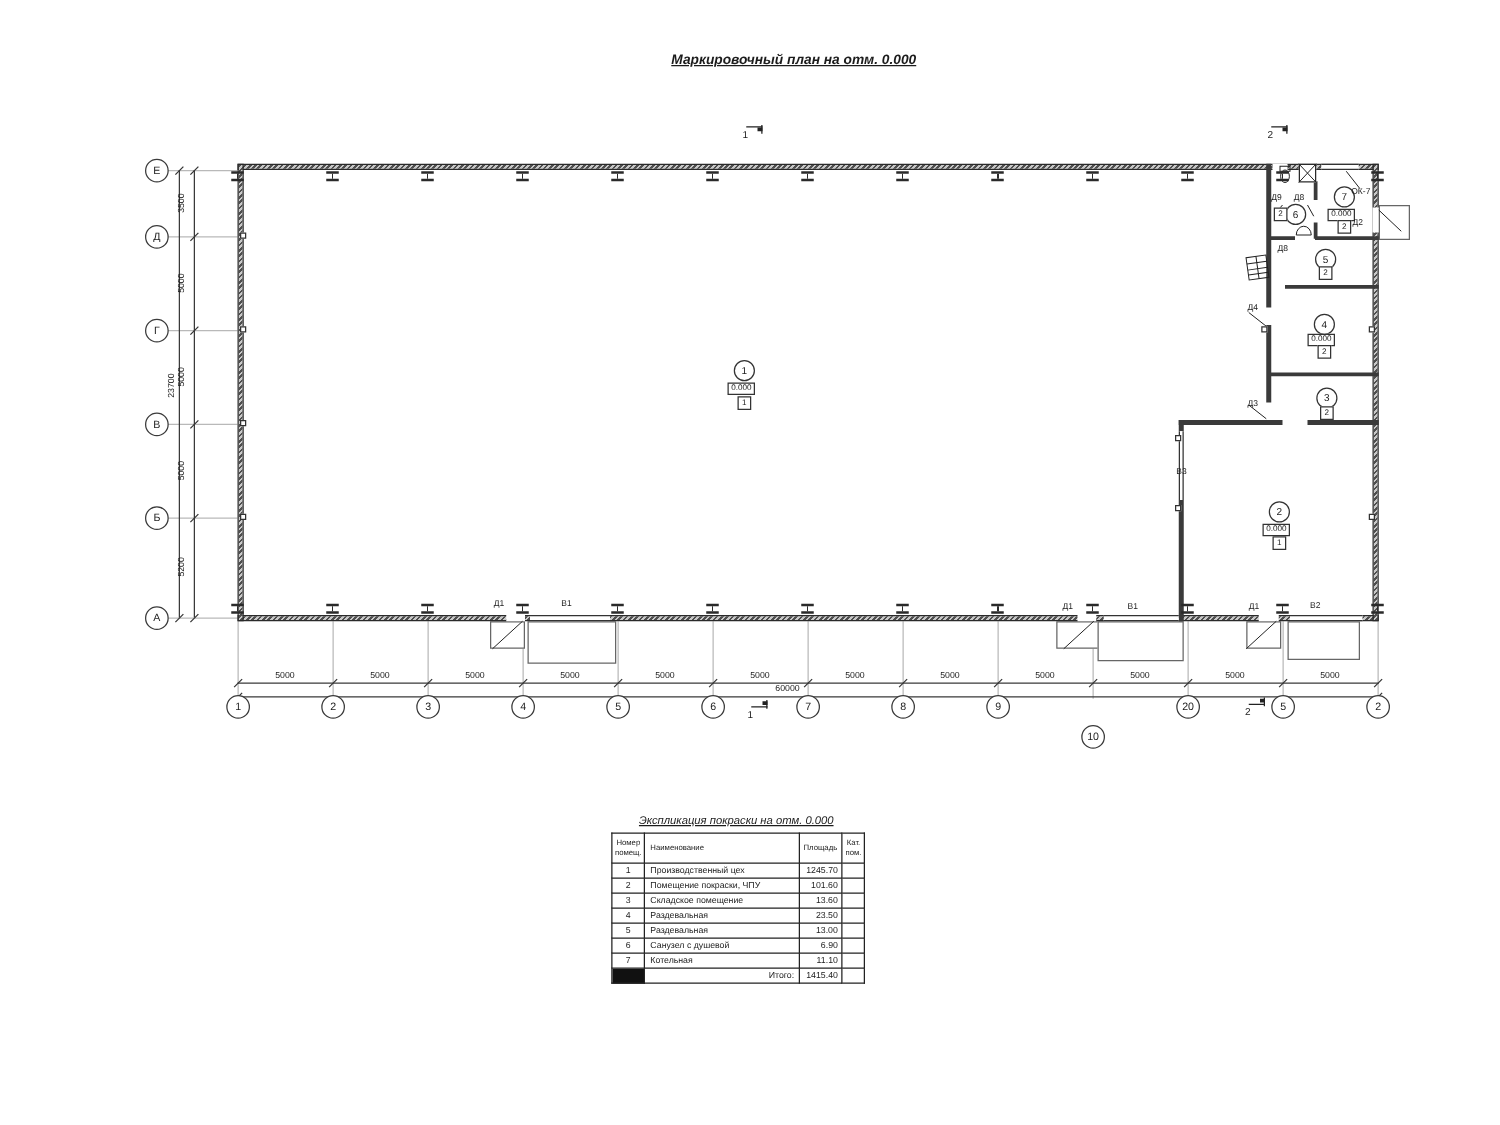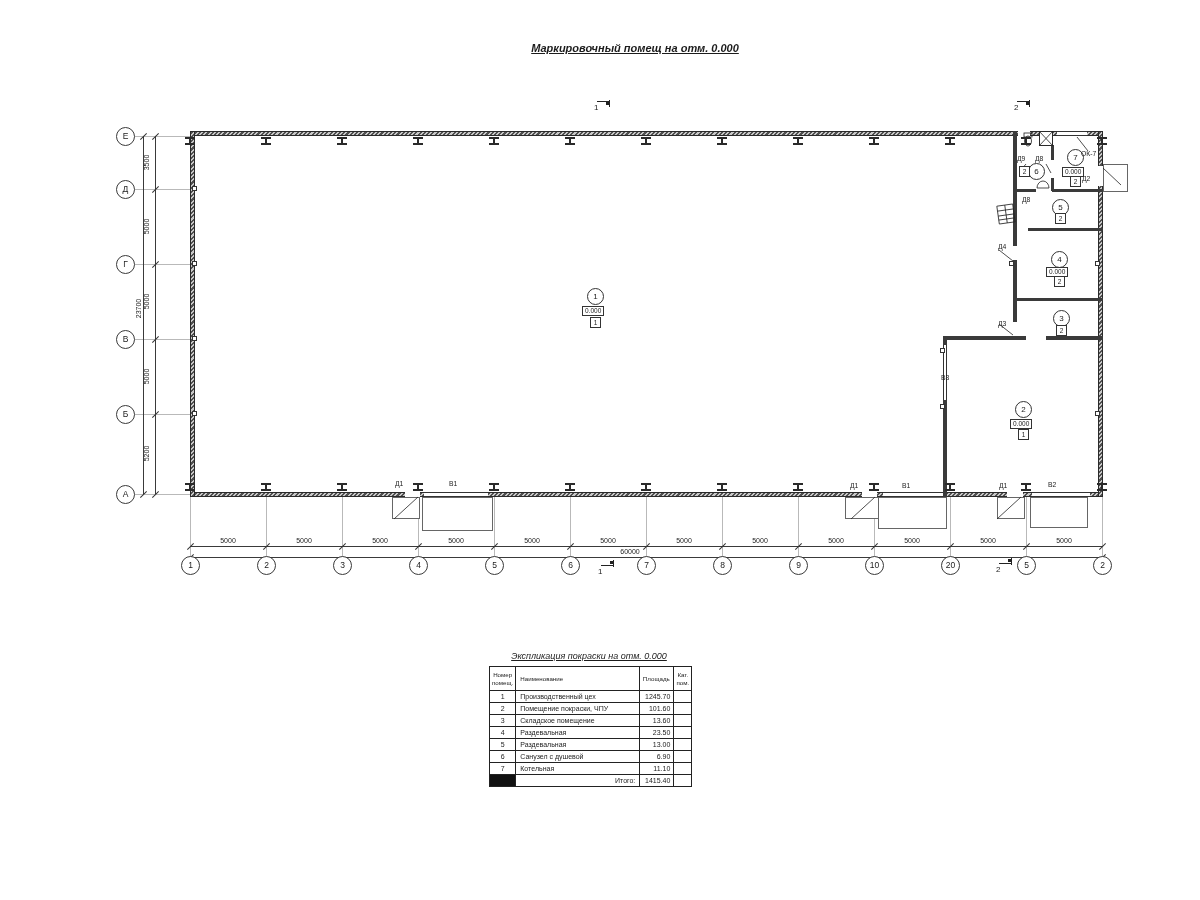--- a/index.html
+++ b/index.html
@@ -46,21 +46,21 @@
   #schedule .c-cat{width:18px;text-align:center;}
   #schedule .total-first{background:#111;}
   #schedule .total-label{text-align:right;padding-right:4px;}
   .tbl-title{font-size:9px;font-style:italic;text-decoration:underline;text-align:center;}
 </style>
 </head>
 <body>
 
 <div id="canvas">
 
-  <div class="abs title" style="left:335px;top:42px;width:600px;">Маркировочный помещ на отм. 0.000</div>
+  <div class="abs title" style="left:335px;top:42px;width:600px;">Маркировочный план на отм. 0.000</div>
 
   <div id="plan" class="abs" style="left:0;top:0;width:1200px;height:700px;">
 
     <div class="abs wall" style="left:190px;top:131px;width:913px;height:5px;"></div>
     <div class="abs wall" style="left:190px;top:492px;width:913px;height:5px;"></div>
     <div class="abs wall" style="left:190px;top:131px;width:5px;height:366px;"></div>
     <div class="abs wall" style="left:1098px;top:131px;width:5px;height:366px;"></div>
 
     <div class="abs opening" style="left:1018px;top:131px;width:12px;height:5px;"></div>
     <div class="abs opening sill" style="left:1057px;top:131px;width:30px;height:5px;"></div>
@@ -141,21 +141,21 @@
       <div class="abs axisline" style="left: 646px; top: 497px; width: 1px; height: 62px;"></div>
       <div class="abs bubble" style="left: 637px; top: 556px;">7</div>
       <div class="abs tick" style="left: 642px; top: 546px;"></div>
       <div class="abs axisline" style="left: 722px; top: 497px; width: 1px; height: 62px;"></div>
       <div class="abs bubble" style="left: 713px; top: 556px;">8</div>
       <div class="abs tick" style="left: 718px; top: 546px;"></div>
       <div class="abs axisline" style="left: 798px; top: 497px; width: 1px; height: 62px;"></div>
       <div class="abs bubble" style="left: 789px; top: 556px;">9</div>
       <div class="abs tick" style="left: 794px; top: 546px;"></div>
       <div class="abs axisline" style="left: 874px; top: 497px; width: 1px; height: 62px;"></div>
-      <div class="abs bubble" style="left: 865px; top: 556px;">10</div>
+      <div class="abs bubble" style="left: 865px; top: 580px;">10</div>
       <div class="abs tick" style="left: 870px; top: 546px;"></div>
       <div class="abs axisline" style="left: 950px; top: 497px; width: 1px; height: 62px;"></div>
       <div class="abs bubble" style="left: 941px; top: 556px;">20</div>
       <div class="abs tick" style="left: 946px; top: 546px;"></div>
       <div class="abs axisline" style="left: 1026px; top: 497px; width: 1px; height: 62px;"></div>
       <div class="abs bubble" style="left: 1017px; top: 556px;">5</div>
       <div class="abs tick" style="left: 1022px; top: 546px;"></div>
       <div class="abs axisline" style="left: 1102px; top: 497px; width: 1px; height: 62px;"></div>
       <div class="abs bubble" style="left: 1093px; top: 556px;">2</div>
       <div class="abs tick" style="left: 1098px; top: 546px;"></div>

